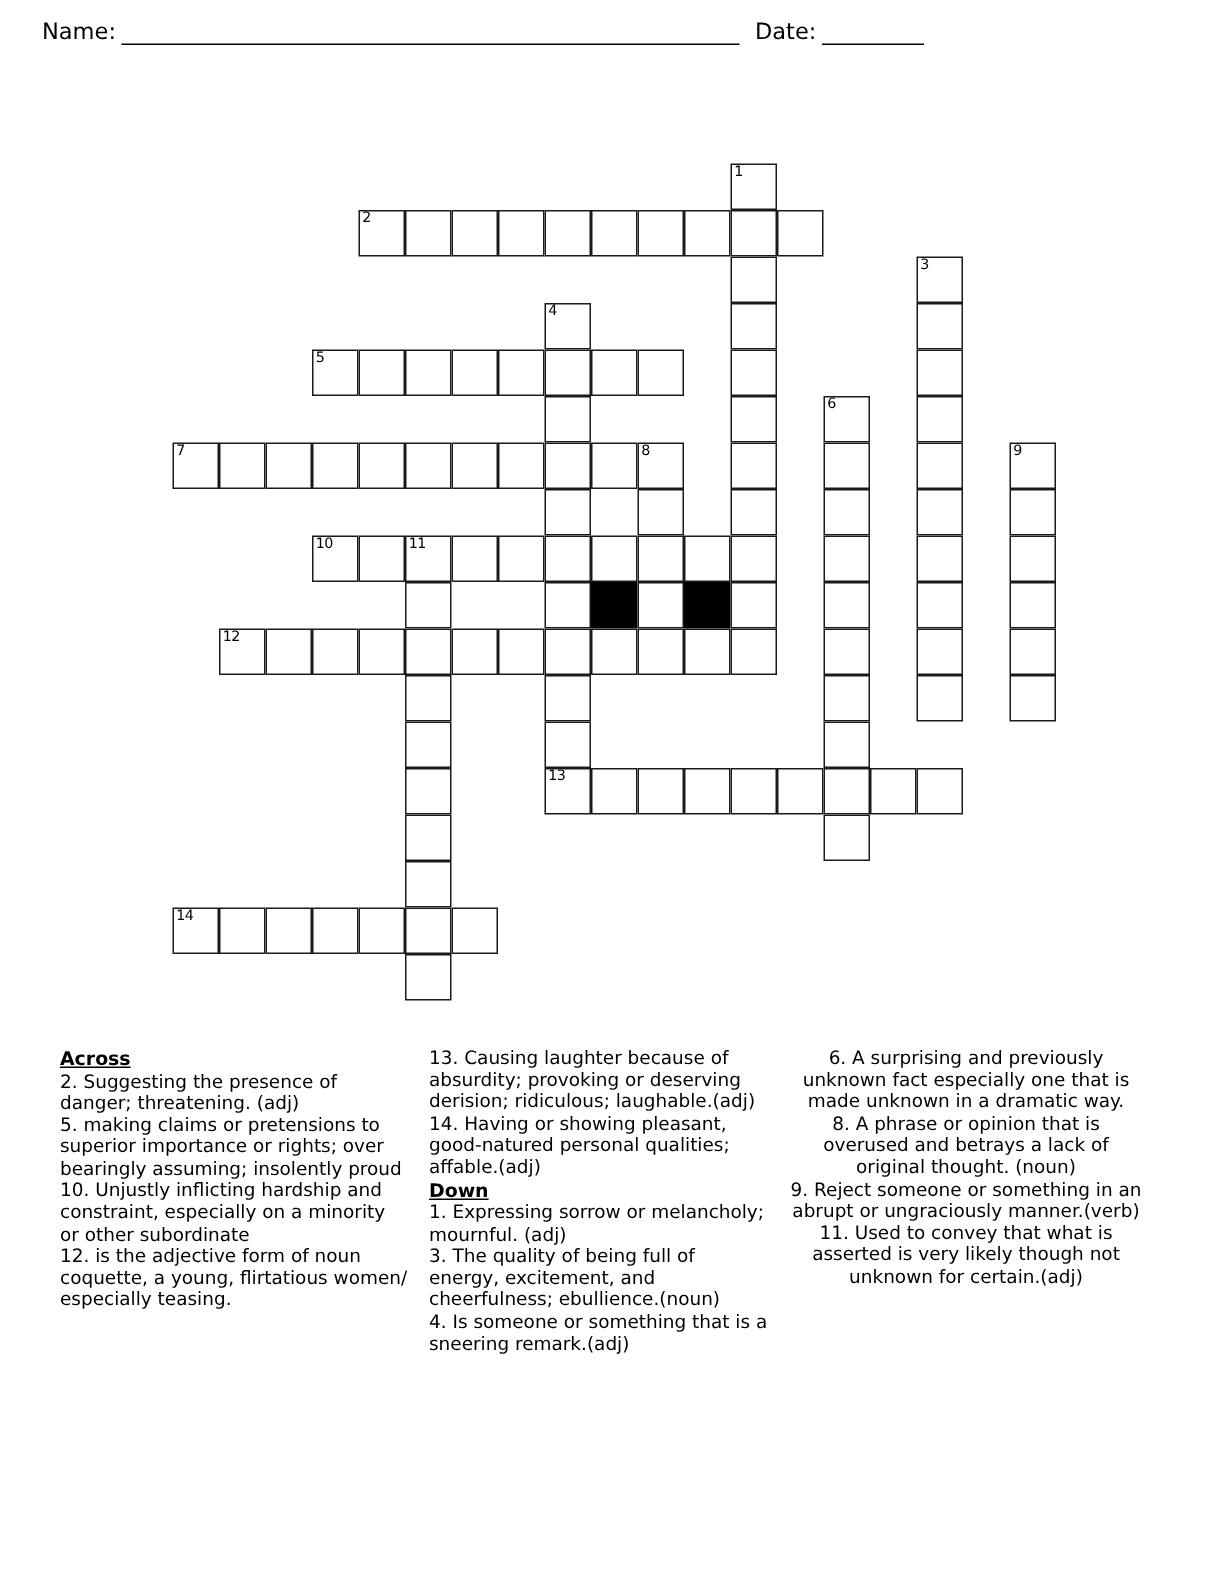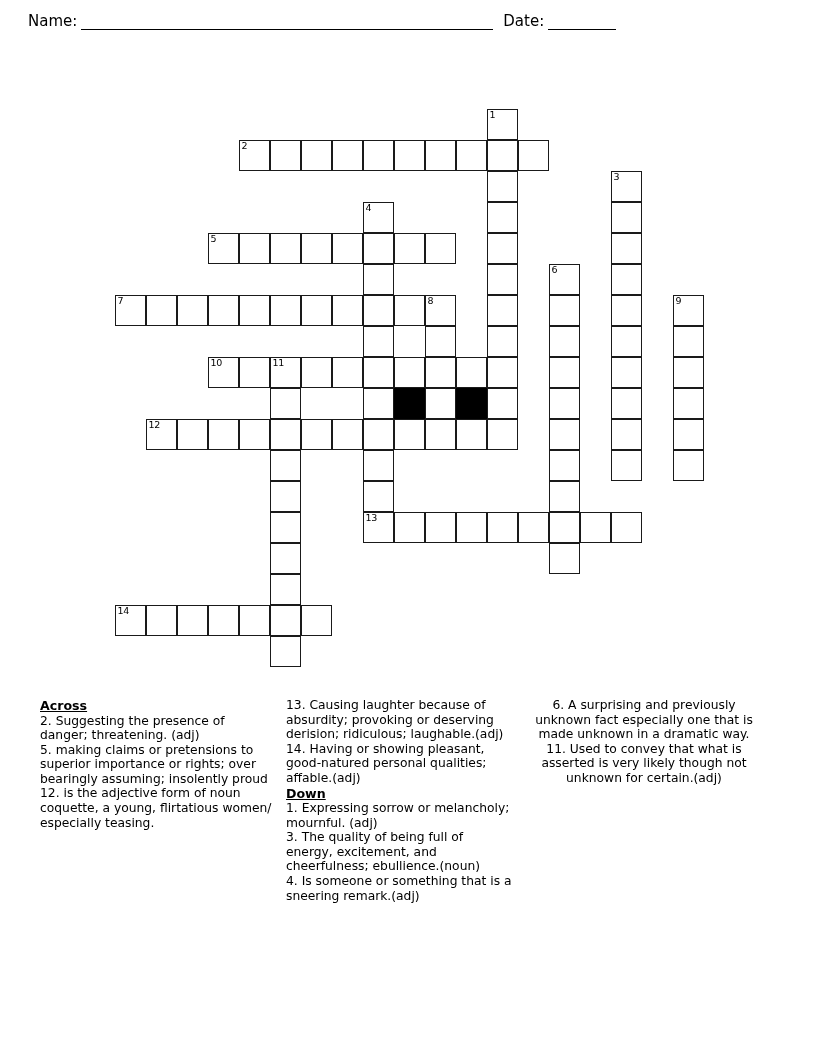--- a/index.html
+++ b/index.html
@@ -279,29 +279,32 @@
       <div class="cell" style="left: 270px; top: 605px;"></div>
       <div class="cell" style="left: 301px; top: 605px;"></div>
       <div class="cell" style="left: 270px; top: 636px;"></div>
     </div>
 
   <div class="clues">
     <div class="clue-col col1" id="clue-col-1">
         <span class="clue-head">Across</span>
         <span class="clue"><b>2. </b><span>Suggesting the presence of danger; threatening. (adj)</span></span>
         <span class="clue"><b>5. </b><span>making claims or pretensions to superior importance or rights; over bearingly assuming; insolently proud</span></span>
+        <span class="clue"><b>10. </b><span>Unjustly inflicting hardship and constraint, especially on a minority or other subordinate</span></span>
         <span class="clue"><b>12. </b><span>is the adjective form of noun coquette, a young, flirtatious women/ especially teasing.</span></span>
       </div>
     <div class="clue-col col2" id="clue-col-2">
         <span class="clue"><b>13. </b><span>Causing laughter because of absurdity; provoking or deserving derision; ridiculous; laughable.(adj)</span></span>
         <span class="clue"><b>14. </b><span>Having or showing pleasant, good-natured personal qualities; affable.(adj)</span></span>
         <span class="clue-head">Down</span>
         <span class="clue"><b>1. </b><span>Expressing sorrow or melancholy; mournful. (adj)</span></span>
         <span class="clue"><b>3. </b><span>The quality of being full of energy, excitement, and cheerfulness; ebullience.(noun)</span></span>
         <span class="clue"><b>4. </b><span>Is someone or something that is a sneering remark.(adj)</span></span>
       </div>
     <div class="clue-col col3" id="clue-col-3">
         <span class="clue"><b>6. </b><span>A surprising and previously unknown fact especially one that is made unknown in a dramatic way.</span></span>
+        <span class="clue"><b>8. </b><span>A phrase or opinion that is overused and betrays a lack of original thought. (noun)</span></span>
+        <span class="clue"><b>9. </b><span>Reject someone or something in an abrupt or ungraciously manner.(verb)</span></span>
         <span class="clue"><b>11. </b><span>Used to convey that what is asserted is very likely though not unknown for certain.(adj)</span></span>
       </div>
   </div>
 
 </div>
 
 </body></html>

